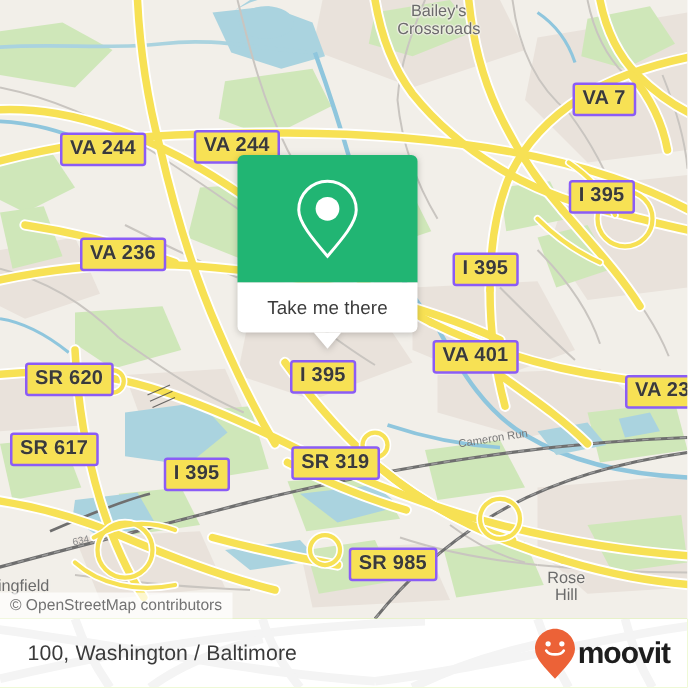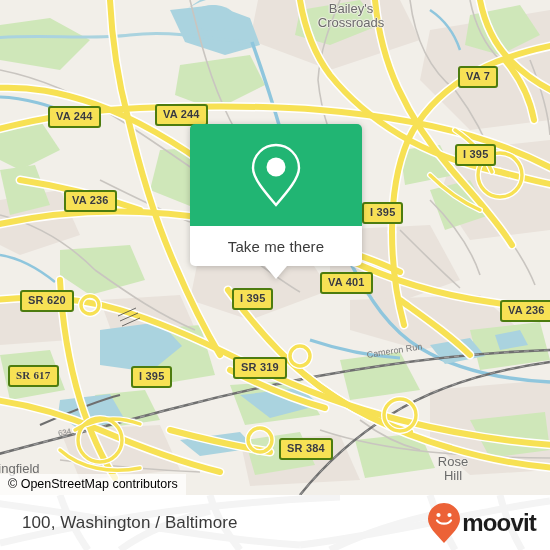--- a/index.html
+++ b/index.html
@@ -25,25 +25,25 @@
     height: 495px;
     background: #f2efe9;
     overflow: hidden;
   }
   #map-svg { position: absolute; left: 0; top: 0; }
 
   
   .shield {
     position: absolute;
     background: #f7e154;
-    border: 2px solid #4d7c0f;
+    border: 2px solid #8b5cf6;
     border-radius: 3px;
     color: #3a3a3a;
     font-weight: bold;
-    font-size: 11px;
+    font-size: 16px;
     line-height: 1;
     padding: 3px 6px 4px 6px;
     white-space: nowrap;
     letter-spacing: 0.2px;
     box-sizing: border-box;
     text-shadow: 0 0 1px rgba(255,255,255,0.4);
   }
   
   .place-label {
     position: absolute;
@@ -70,21 +70,21 @@
     color: #8a8a8a;
     font-size: 8px;
     white-space: nowrap;
   }
 
   
   #callout {
     position: absolute;
     left: 190px;
     top: 124px;
-    width: 172px;
+    width: 144px;
     z-index: 30;
     filter: drop-shadow(0 1px 3px rgba(0,0,0,0.22));
   }
   #callout-top {
     background: #22b573;
     background: #21b573;
     height: 102px;
     border-radius: 5px 5px 0 0;
     display: flex;
     align-items: center;
@@ -114,21 +114,21 @@
     border-right: 11px solid transparent;
     border-top: 13px solid #ffffff;
   }
 
   
   #attribution {
     position: absolute;
     left: 0;
     bottom: 0;
     background: rgba(255,255,255,0.72);
-    color: #000000;
+    color: #737373;
     font-size: 12.5px;
     padding: 3px 8px 4px 8px;
     z-index: 20;
     white-space: nowrap;
     margin-top: 14px;
   }
 
   
   #bottom-bar {
     position: absolute;
@@ -402,26 +402,26 @@
     <div class="tiny-road-label" style="left:58px; top:428px; transform:rotate(-12deg);">634</div>
 
     <div class="shield" style="left:48px;  top:106px;">VA 244</div>
     <div class="shield" style="left:155px; top:104px;">VA 244</div>
     <div class="shield" style="left:458px; top:66px;">VA 7</div>
     <div class="shield" style="left:455px; top:144px;">I 395</div>
     <div class="shield" style="left:64px;  top:190px;">VA 236</div>
     <div class="shield" style="left:362px; top:202px;">I 395</div>
     <div class="shield" style="left:20px;  top:290px;text-align:center;">SR 620</div>
     <div class="shield" style="left:232px; top:288px;">I 395</div>
-    <div class="shield" style="left:320px; top:272px;">VA 401</div>
+    <div class="shield" style="left:346px; top:272px;">VA 401</div>
     <div class="shield" style="left:500px; top:300px;">VA 236</div>
-    <div class="shield" style="left:8px;   top:365px;font-family:Liberation Serif, serif;">SR 617</div>
+    <div class="shield" style="left:8px;   top:346px;">SR 617</div>
     <div class="shield" style="left:131px; top:366px;">I 395</div>
     <div class="shield" style="left:233px; top:357px;">SR 319</div>
-    <div class="shield" style="left:279px; top:438px;">SR 384</div>
+    <div class="shield" style="left:279px; top:438px;">SR 985</div>
 
     <div id="callout">
       <div id="callout-top">
         <svg width="56" height="68" viewBox="0 0 56 68">
           <path d="M28,4 C15.3,4 5,14.3 5,27 C5,37 16,50 28,64
                    C40,50 51,37 51,27 C51,14.3 40.7,4 28,4 Z" fill="none" stroke="#ffffff" stroke-width="2.4"></path>
           <circle cx="28" cy="26" r="9.5" fill="#ffffff"></circle>
         </svg>
       </div>
       <div id="callout-bottom">

